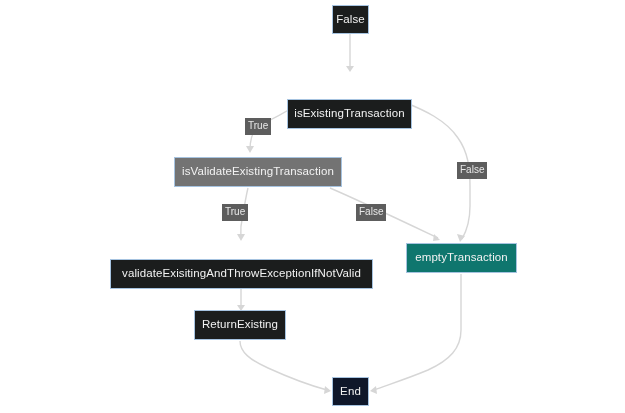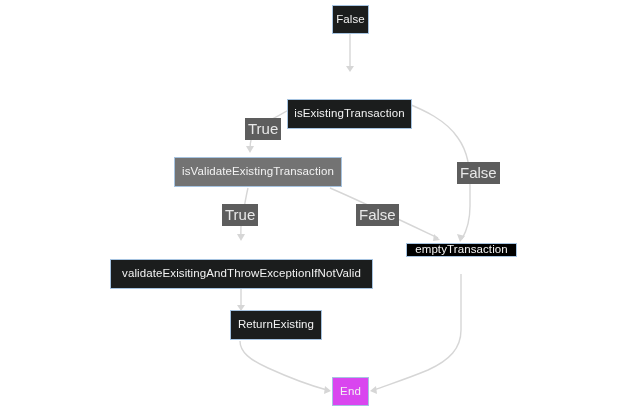--- a/index.html
+++ b/index.html
@@ -36,21 +36,21 @@
     justify-content: center;
     white-space: nowrap;
     letter-spacing: 0.1px;
     z-index: 3;
   }
   .edge-label {
     position: absolute;
     box-sizing: border-box;
     background: #5d5d5d;
     color: #e8e8e8;
-    font-size: 15px;
+    font-size: 10px;
     line-height: 1;
     padding: 3px 3px 4px 3px;
     white-space: nowrap;
     z-index: 4;
   }
   .edge-path {
     fill: none;
     stroke: #d6d6d6;
     stroke-width: 1.4;
   }
@@ -80,23 +80,23 @@
       <polygon points="237,305 245,305 241,311" class="arrow-head" fill="#d6d6d6"></polygon>
       <polygon points="325,386 331,391 324,394" class="arrow-head" fill="#d6d6d6"></polygon>
       <polygon points="376,386 370,391 377,394" class="arrow-head" fill="#d6d6d6"></polygon>
     </svg>
 
   <div id="node-layer">
       <div class="node" style="left: 332px; top: 5px; width: 37px; height: 29px; background: rgb(27, 29, 29); border-color: rgb(166, 195, 224); color: rgb(242, 242, 242);">False</div>
       <div class="node" style="left: 287px; top: 71px; width: 125px; height: 30px; background: rgb(27, 29, 29); border-color: rgb(166, 195, 224); color: rgb(242, 242, 242); margin-top: 28px;">isExistingTransaction</div>
       <div class="node" style="left: 174px; top: 157px; width: 168px; height: 30px; background: #737373; border-color: rgb(166, 195, 224); color: rgb(242, 242, 242);">isValidateExistingTransaction</div>
       <div class="node" style="left: 110px; top: 243px; width: 263px; height: 30px; background: rgb(27, 29, 29); border-color: rgb(166, 195, 224); color: rgb(242, 242, 242); margin-top: 16px;">validateExisitingAndThrowExceptionIfNotValid</div>
-      <div class="node" style="left: 406px; top: 243px; width: 111px; height: 14px; background: #000000; border-color: rgb(166, 195, 224); color: rgb(242, 242, 242);">emptyTransaction</div>
-      <div class="node" style="left: 194px; top: 310px; width: 92px; height: 30px; background: rgb(27, 29, 29); border-color: rgb(166, 195, 224); color: rgb(242, 242, 242); margin-left: 36px;">ReturnExisting</div>
-      <div class="node" style="left: 332px; top: 377px; width: 37px; height: 29px; background: #d946ef; border-color: rgb(166, 195, 224); color: rgb(242, 242, 242);">End</div>
+      <div class="node" style="left: 406px; top: 243px; width: 111px; height: 30px; background: #0f766e; border-color: rgb(166, 195, 224); color: rgb(242, 242, 242);">emptyTransaction</div>
+      <div class="node" style="left: 194px; top: 310px; width: 92px; height: 30px; background: rgb(27, 29, 29); border-color: rgb(166, 195, 224); color: rgb(242, 242, 242);">ReturnExisting</div>
+      <div class="node" style="left: 332px; top: 377px; width: 37px; height: 29px; background: #0f172a; border-color: rgb(166, 195, 224); color: rgb(242, 242, 242);">End</div>
     </div>
   <div id="label-layer">
       <div class="edge-label" style="left: 245px; top: 118px; background: rgb(93, 93, 93); color: rgb(232, 232, 232);">True</div>
       <div class="edge-label" style="left: 457px; top: 162px; background: rgb(93, 93, 93); color: rgb(232, 232, 232);">False</div>
       <div class="edge-label" style="left: 222px; top: 204px; background: rgb(93, 93, 93); color: rgb(232, 232, 232);">True</div>
       <div class="edge-label" style="left: 356px; top: 204px; background: rgb(93, 93, 93); color: rgb(232, 232, 232);">False</div>
     </div>
 
 </div>
 

